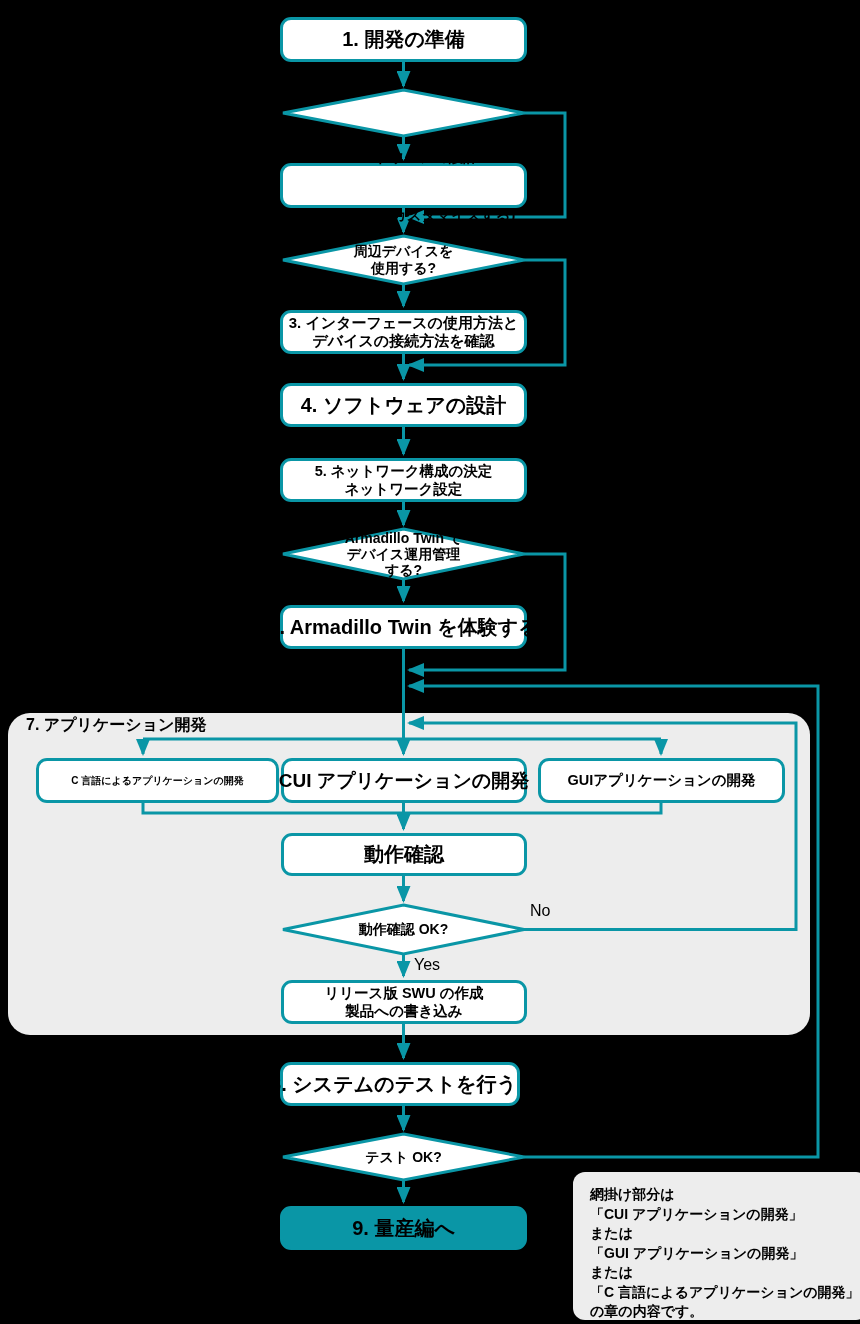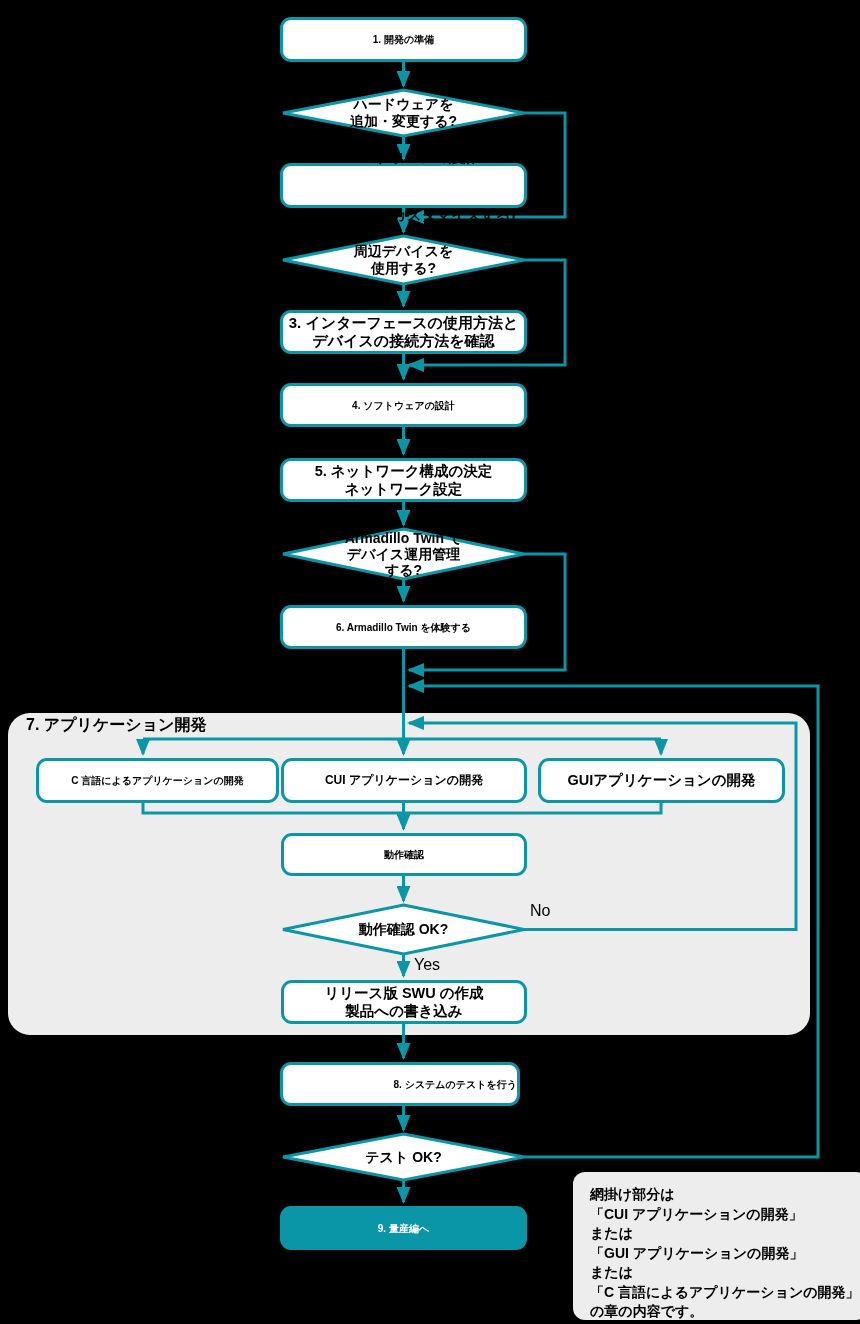--- a/index.html
+++ b/index.html
@@ -11,24 +11,24 @@
   html,body{margin:0;padding:0;background:#000;}
   body{font-family:"Liberation Sans","DejaVu Sans",sans-serif;}
   #canvas{position:relative;width:860px;height:1324px;background:#000;overflow:hidden;}
   #connectors{position:absolute;left:0;top:0;width:860px;height:1324px;}
   .region{position:absolute;background:var(--region);border-radius:22px;}
   .region-label{position:absolute;font-weight:bold;font-size:16px;color:var(--ink);white-space:nowrap;}
   .process{
     position:absolute;box-sizing:border-box;background:var(--nodebg);
     border:3px solid var(--teal);border-radius:11px;
     display:flex;flex-direction:column;align-items:center;justify-content:center;
-    text-align:center;font-weight:bold;font-size:10px;line-height:19px;color:var(--ink);
+    text-align:center;font-weight:bold;font-size:20px;line-height:19px;color:var(--ink);
     white-space:nowrap;
   }
-  .process.final{background:var(--teal);color:#ffffff;}
+  .process.final{background:var(--teal);color:#000000;}
   .dtext{
     position:absolute;display:flex;flex-direction:column;align-items:center;justify-content:center;
     text-align:center;font-weight:bold;font-size:14px;line-height:17px;color:var(--ink);
     white-space:nowrap;
   }
   .dtext.three{line-height:16px;}
   .edge-label{position:absolute;font-size:16px;font-weight:normal;color:var(--ink);white-space:nowrap;}
   .note{
     position:absolute;background:var(--region);border-radius:12px;box-sizing:border-box;
     padding:13px 0 0 17px;font-weight:bold;font-size:14px;line-height:19.5px;color:var(--ink);
@@ -125,21 +125,21 @@
   </div>
 
   <div class="process" style="left:280px;top:605px;width:247px;height:44px;">
     <div>6. Armadillo Twin を体験する</div>
   </div>
 
   <div class="process" style="left:22px;top:758px;width:243px;height:45px;font-size:10px;margin-left:14px;">
     <div>C 言語によるアプリケーションの開発</div>
   </div>
 
-  <div class="process" style="left:281px;top:758px;width:246px;height:45px;font-size:12px;">
+  <div class="process" style="left:281px;top:758px;width:246px;height:45px;font-size:19px;">
     <div>CUI アプリケーションの開発</div>
   </div>
 
   <div class="process" style="left:538px;top:758px;width:247px;height:45px;font-size:14.5px;">
     <div>GUIアプリケーションの開発</div>
   </div>
 
   <div class="process" style="left:281px;top:833px;width:246px;height:43px;">
     <div>動作確認</div>
   </div>
@@ -150,24 +150,20 @@
   </div>
 
   <div class="process" style="left:280px;top:1062px;width:240px;height:44px;align-items:flex-end;">
     <div>8. システムのテストを行う</div>
   </div>
 
   <div class="process final" style="left:280px;top:1206px;width:247px;height:44px;">
     <div>9. 量産編へ</div>
   </div>
 
-  <div class="dtext" style="left:283px;top:96px;width:241px;height:34px;">
-    <div>ハードウェアを</div>
-    <div>追加・変更する?</div>
-  </div>
 
   <div class="dtext" style="left:283px;top:243px;width:241px;height:34px;">
     <div>周辺デバイスを</div>
     <div>使用する?</div>
   </div>
 
   <div class="dtext three" style="left:283px;top:530px;width:241px;height:48px;">
     <div>Armadillo Twin で</div>
     <div>デバイス運用管理</div>
     <div>する?</div>

